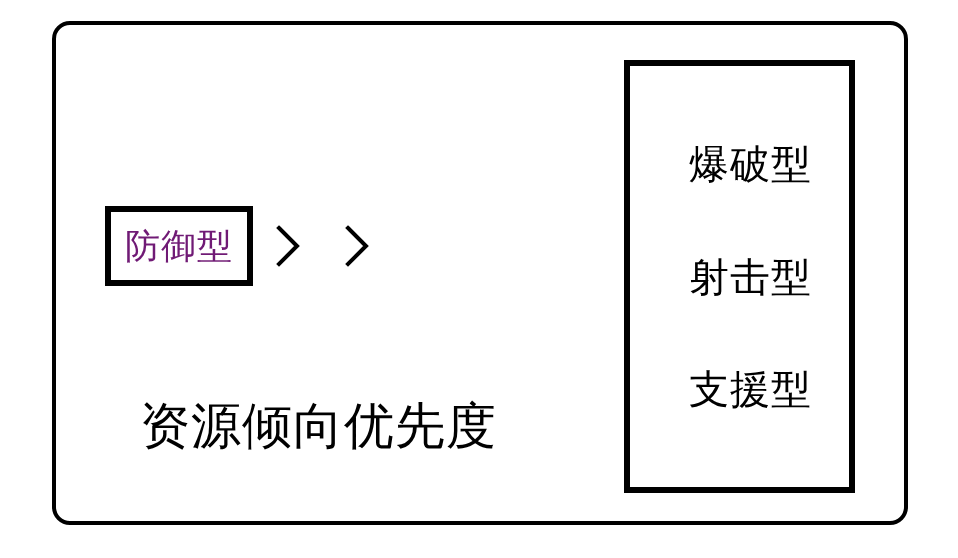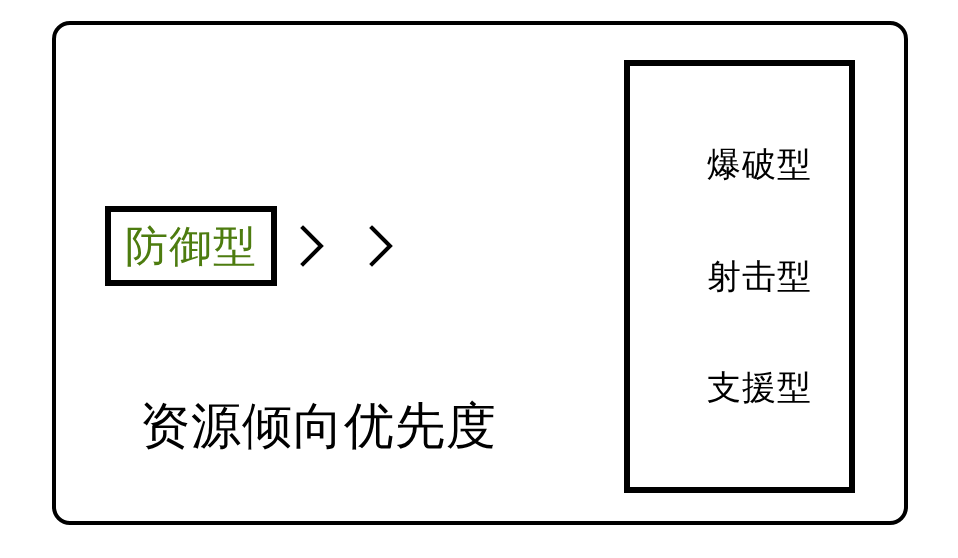--- a/index.html
+++ b/index.html
@@ -50,23 +50,23 @@
     border: 6px solid #000000;
     background: #ffffff;
     display: flex;
     align-items: center;
     justify-content: center;
     padding: 0 14px;
   }
 
   .tier-box .tier-label {
     font-family: "DejaVu Serif", "Liberation Serif", serif;
-    font-size: 43px;
+    font-size: 35px;
     line-height: 1;
-    color: #4d7c0f;
+    color: #701a75;
     letter-spacing: 1px;
     white-space: nowrap;
   }
 
   .chevron {
     width: 69px;
     height: 80px;
     display: flex;
     align-items: center;
     justify-content: center;
@@ -102,21 +102,21 @@
     background: #ffffff;
     display: flex;
     flex-direction: column;
     justify-content: space-evenly;
     align-items: flex-end;
     padding: 6px 37px 6px 10px;
   }
 
   .list-item {
     font-family: Liberation Sans, sans-serif;
-    font-size: 34px;
+    font-size: 40px;
     line-height: 1.05;
     color: #000000;
     letter-spacing: 1px;
     white-space: nowrap;
     text-align: right;
   }
 </style>
 </head>
 <body>
 

